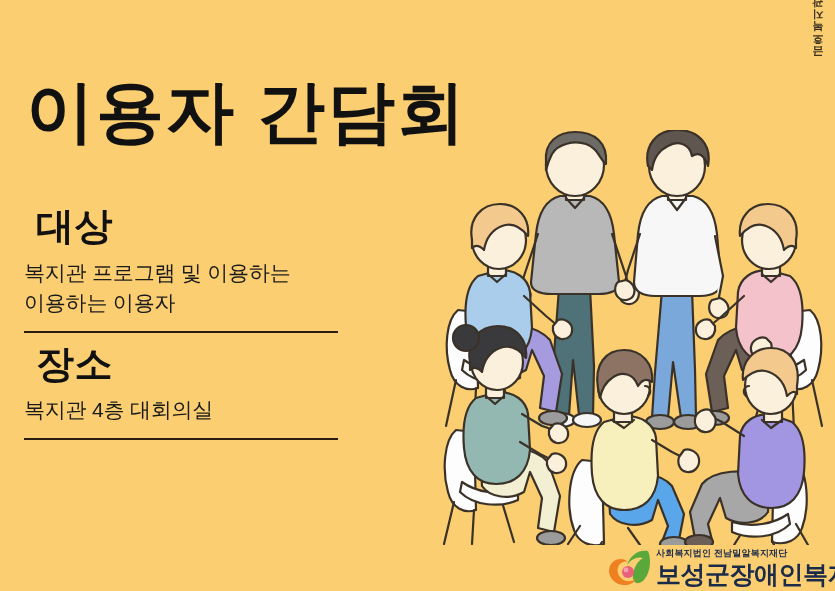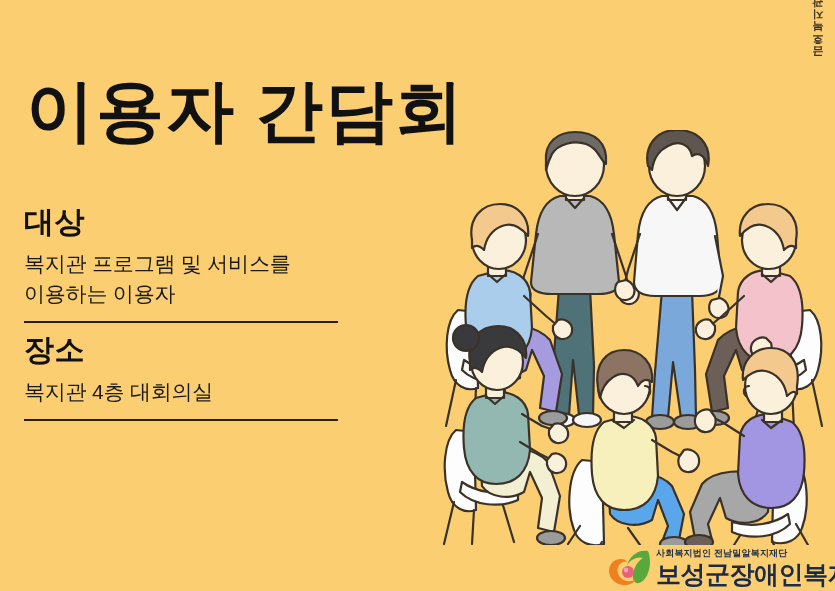--- a/index.html
+++ b/index.html
@@ -45,37 +45,36 @@
   .poster-title {
     position: absolute;
     left: 26px;
     top: 26px;
     font-size: 68px;
     font-weight: 900;
     letter-spacing: 2px;
     color: #111111;
     line-height: 1.15;
     white-space: nowrap;
-    font-family: Liberation Serif, serif;
   }
 
   
   .info-col {
     position: absolute;
     left: 22px;
     top: 205px;
     width: 330px;
   }
   .info-block { position: relative; }
   .info-heading {
-    font-size: 30px;
+    font-size: 38px;
     font-weight: 900;
     color: #111111;
     line-height: 1.15;
-    margin: 0 0 9px 2px;
+    margin: 0 0 9px 14px;
     letter-spacing: 0.5px;
   }
   .info-body {
     font-size: 21px;
     font-weight: 500;
     color: #1a1a1a;
     line-height: 1.45;
     margin: 0 0 0 2px;
     letter-spacing: -0.2px;
   }
@@ -147,21 +146,21 @@
     <span>금호복지관</span>
   </div>
 
   <h1 class="poster-title">이용자 간담회</h1>
 
   <div class="info-col">
 
     <div class="info-block block-target">
       <div class="info-heading">대상</div>
       <div class="info-body">
-        <span class="line">복지관 프로그램 및 서비스를</span>
+        <span class="line">복지관 프로그램 및 이용하는</span>
         <span class="line">이용하는 이용자</span>
       </div>
     </div>
 
     <div class="divider"></div>
 
     <div class="info-block block-place">
       <div class="info-heading">장소</div>
       <div class="info-body">
         <span class="line">복지관 4층 대회의실</span>

